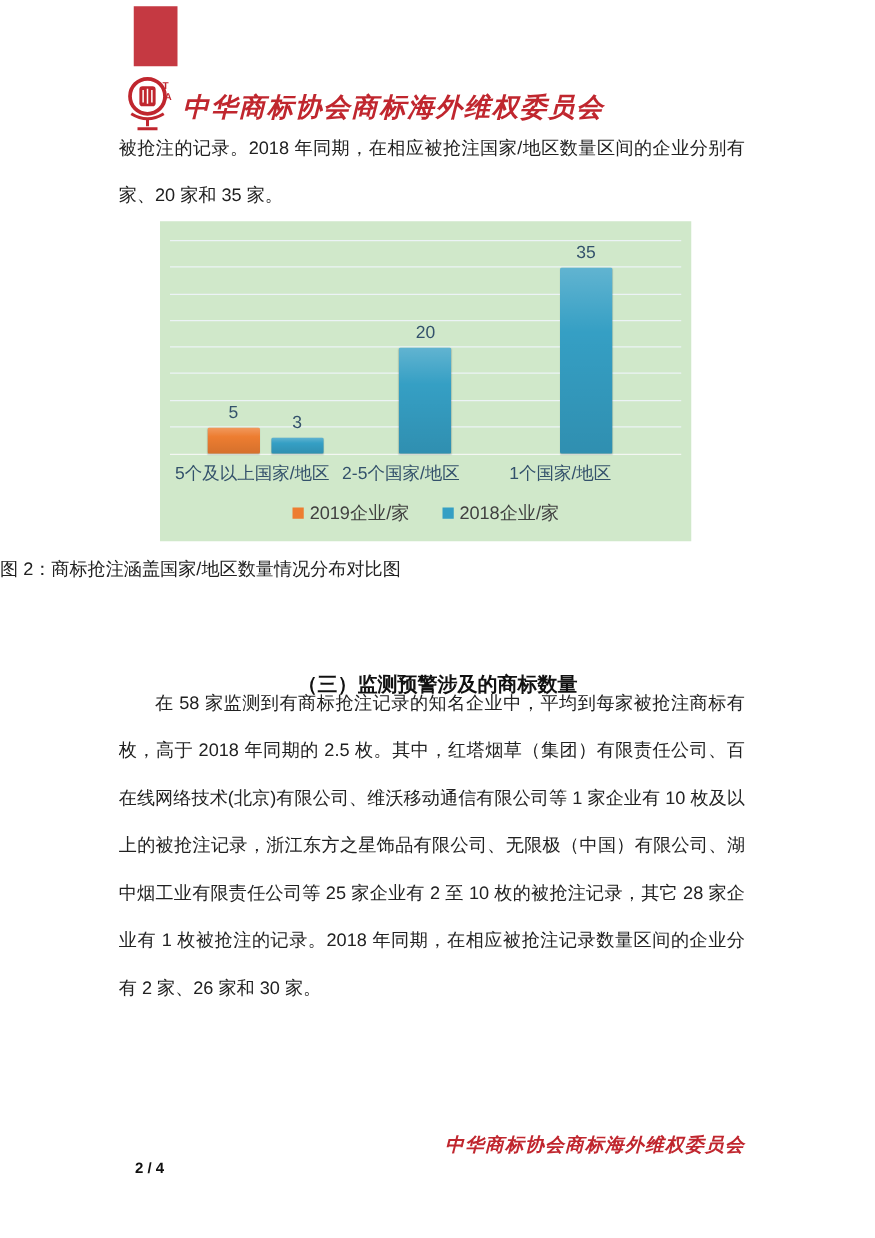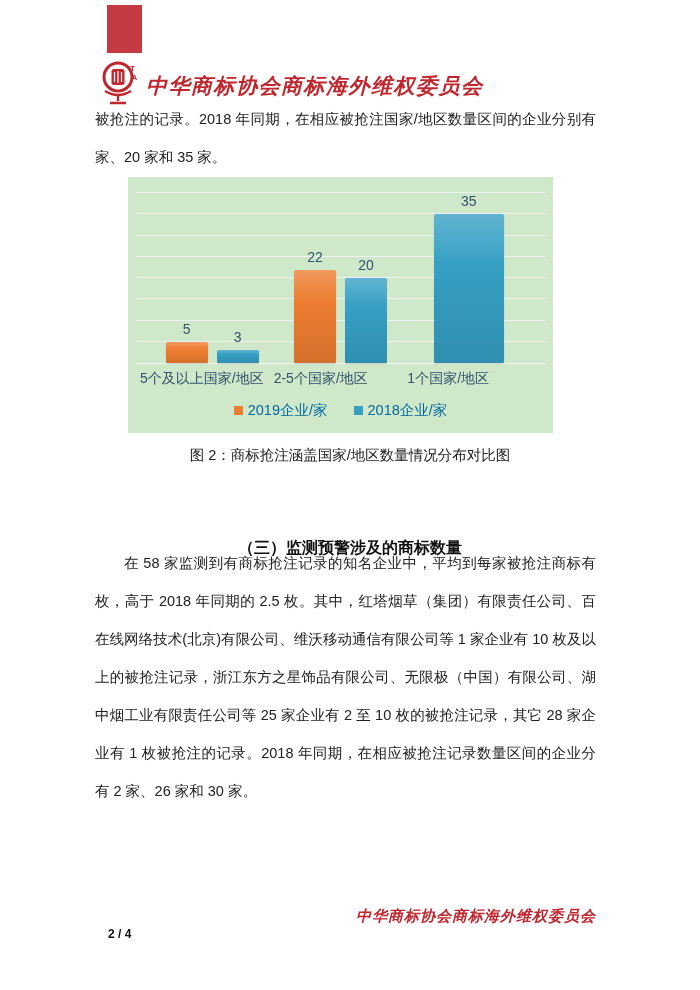--- a/index.html
+++ b/index.html
@@ -33,24 +33,24 @@
   .bar{width:42px;position:relative;border-radius:1.5px;
        background-image:linear-gradient(180deg,rgba(255,255,255,0.22),rgba(255,255,255,0) 35%,rgba(0,0,0,0.10));
        box-shadow:0 1px 1px rgba(0,0,0,0.15);}
   .bar .val{
     position:absolute;top:-21px;left:50%;transform:translateX(-50%);
     font-size:14px;color:#33516B;white-space:nowrap;
   }
   .cat-row{position:absolute;left:12px;right:12px;top:193px;display:flex;}
   .cat{flex:1;text-align:left;font-size:14px;color:#33516B;white-space:nowrap;}
   .legend{position:absolute;left:0;right:0;top:224px;display:flex;justify-content:center;gap:26px;}
-  .legend-item{display:flex;align-items:center;gap:5px;font-size:14.5px;color:#0369a1;}
+  .legend-item{display:flex;align-items:center;gap:5px;font-size:14.5px;color:#404040;}
   .legend-swatch{width:9px;height:9px;display:inline-block;}
   
-  .caption{position:absolute;left:0;top:446px;width:700px;text-align:center;font-size:14.5px;color:#212121;}
+  .caption{position:absolute;left:0;top:446px;width:700px;font-size:14.5px;color:#212121;}
   .heading{position:absolute;left:0;top:538px;width:700px;text-align:center;font-size:16px;font-weight:bold;color:#111111;}
   
   .page-num{position:absolute;left:108px;top:899px;font-size:12px;font-weight:bold;color:#111111;margin-top:28px;}
   .footer-org{
     position:absolute;right:104px;top:907px;color:#C0262E;font-size:15px;
     font-weight:bold;font-style:italic;letter-spacing:1px;white-space:nowrap;
   }
 </style>
 </head>
 <body>
@@ -89,29 +89,26 @@
       <div class="groups">
         <div class="group">
           <div class="bar" style="height: 21.25px; background-color: rgb(237, 125, 49);">
             <span class="val">5</span>
           </div>
           <div class="bar" style="height: 12.75px; background-color: rgb(53, 159, 196);">
             <span class="val">3</span>
           </div>
         </div>
         <div class="group">
-          <div class="bar" style="height: 93.5px; background-color: rgb(237, 125, 49);">
-            <span class="val">22</span>
-          </div>
           <div class="bar" style="height: 85px; background-color: rgb(53, 159, 196);">
             <span class="val">20</span>
           </div>
         </div>
         <div class="group">
-          <div class="bar" style="height: 148.75px; background-color: rgb(53, 159, 196); padding-left: 28px;">
+          <div class="bar" style="height: 148.75px; background-color: rgb(53, 159, 196);">
             <span class="val">35</span>
           </div>
         </div>
       </div>
     </div>
   <div class="cat-row">
       <div class="cat">5个及以上国家/地区</div>
       <div class="cat">2-5个国家/地区</div>
       <div class="cat">1个国家/地区</div>
     </div>

